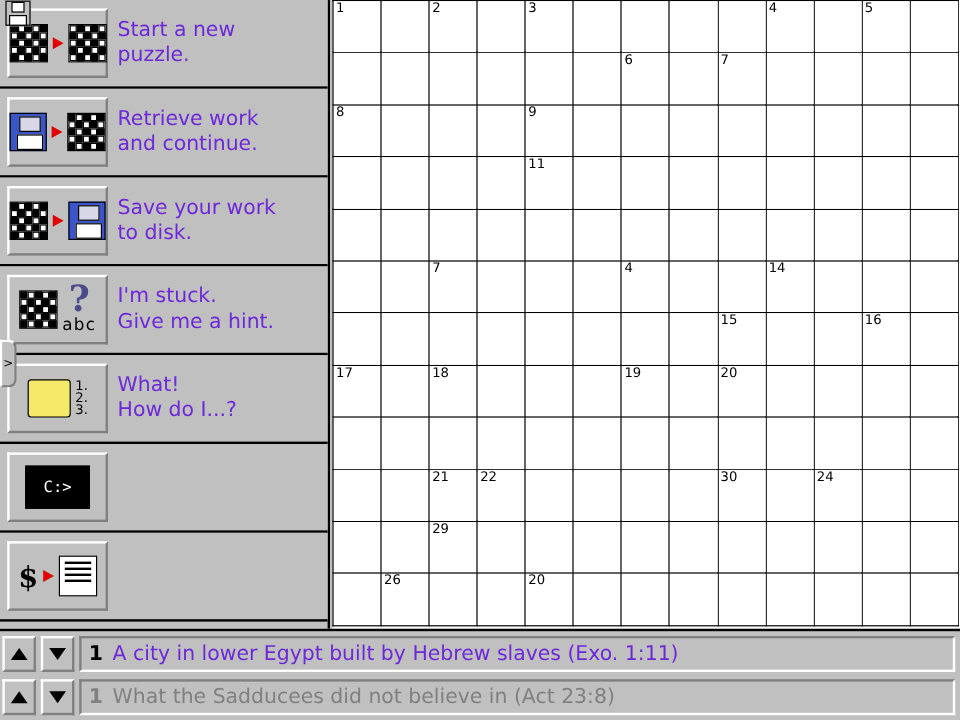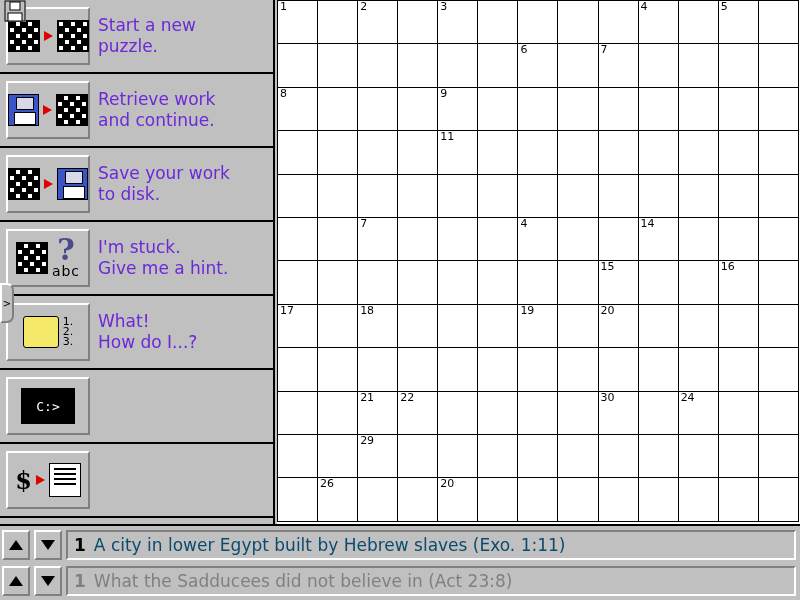--- a/index.html
+++ b/index.html
@@ -232,21 +232,21 @@
   }
   .clue-num {
     font-size: 17px;
     font-weight: bold;
     color: #000;
     margin-right: 8px;
     font-family:"DejaVu Sans", sans-serif;
   }
   .clue-text {
     font-size: 17px;
-    color: #0c4a6e;
+    color: #6d28d9;
     font-family:"DejaVu Sans", sans-serif;
     white-space: nowrap;
     overflow: hidden;
   }
   .clue-row.down .clue-num, .clue-row.down .clue-text { color: #808080; }
 </style>
 </head>
 <body>
 
 <div class="app">

